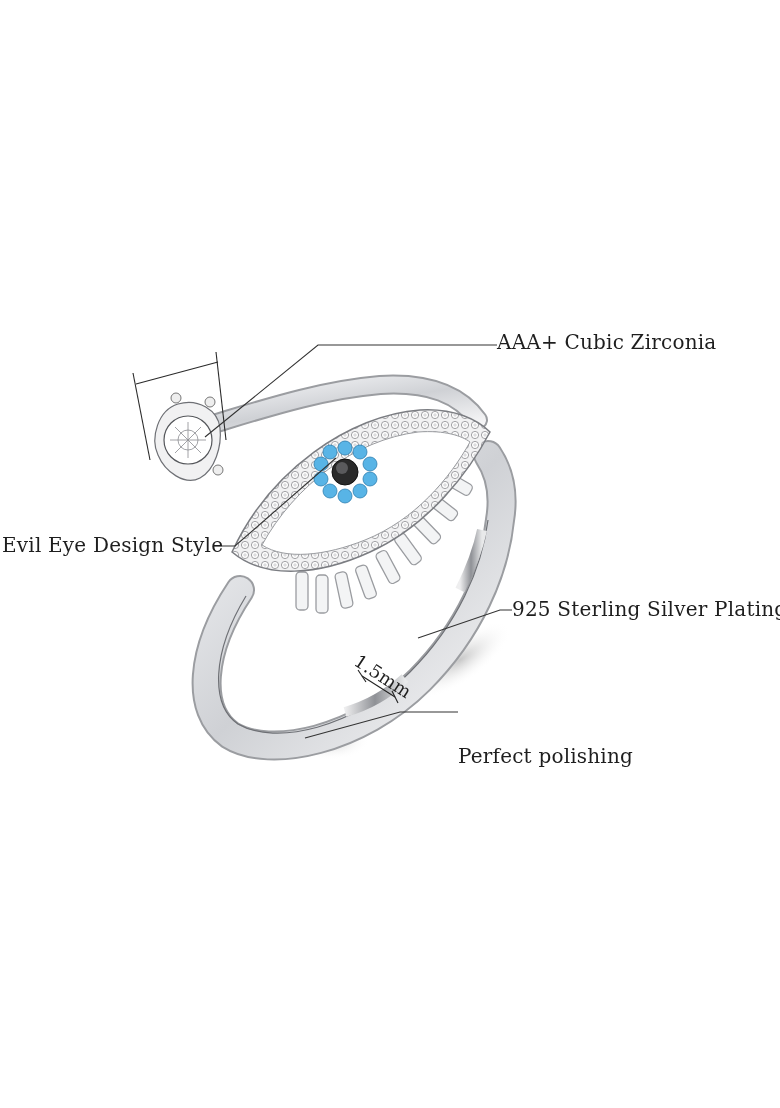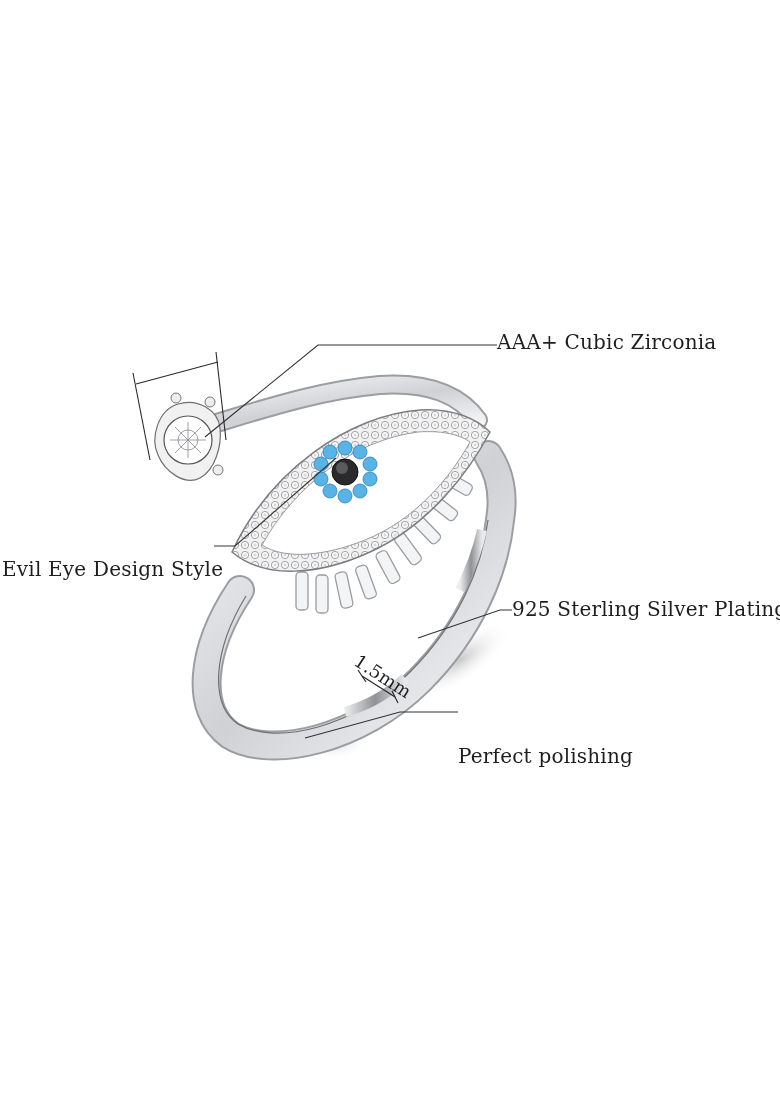--- a/index.html
+++ b/index.html
@@ -106,17 +106,17 @@
     </g>
 
     <g stroke="#222" stroke-width="1.1">
       <line x1="362" y1="676" x2="395" y2="697"></line>
       <line x1="358" y1="670" x2="366" y2="682"></line>
       <line x1="392" y1="691" x2="398" y2="703"></line>
     </g>
   </svg>
 
   <span class="label" style="left:497px; top:330px;">AAA+ Cubic Zirconia</span>
-  <span class="label" style="left:2px; top:533px;margin-top:24px;">Evil Eye Design Style</span>
+  <span class="label" style="left:2px; top:533px;">Evil Eye Design Style</span>
   <span class="label" style="left:512px; top:597px;">925 Sterling Silver Plating</span>
   <span class="label" style="left:458px; top:700px;margin-top:44px;">Perfect polishing</span>
   <span class="label" style="left:362px; top:650px; font-size:18px; transform:rotate(33deg); transform-origin:left top;">1.5mm</span>
 </div>
 
 </body></html>

